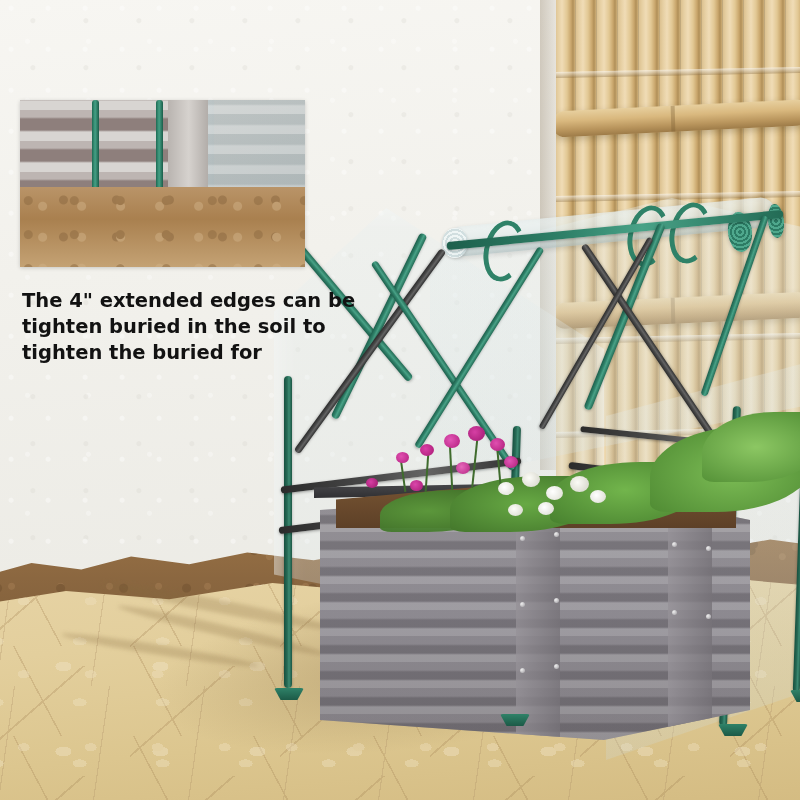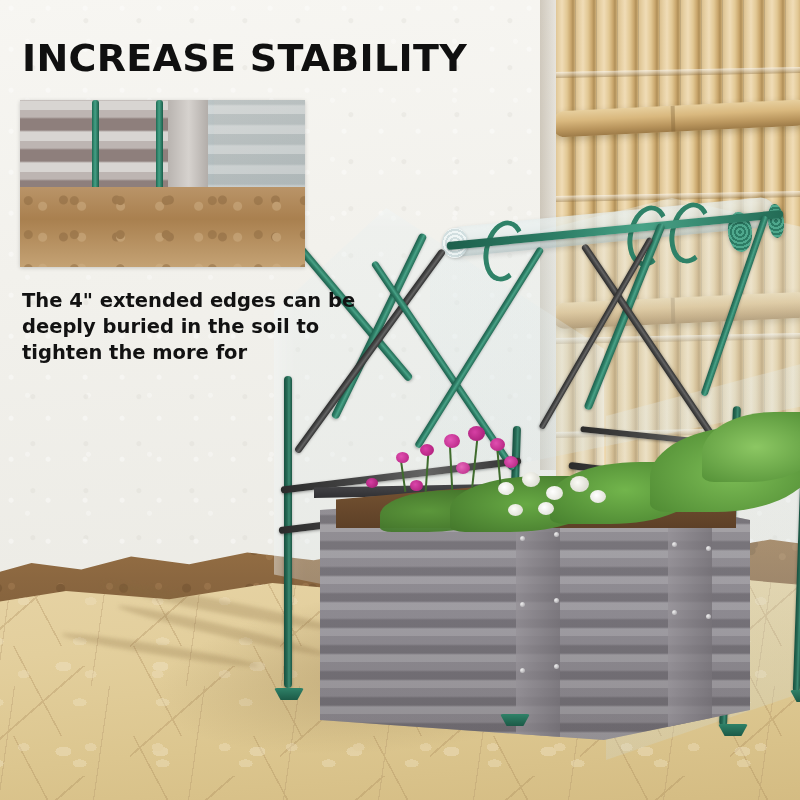--- a/index.html
+++ b/index.html
@@ -293,30 +293,29 @@
     <div class="bloom" style="left:288px;top:312px;width:16px;height:13px;background:radial-gradient(circle at 40% 40%,#ffffff,#d6d6cb)"></div>
     <div class="bloom" style="left:258px;top:314px;width:15px;height:12px;background:radial-gradient(circle at 40% 40%,#fdfdf8,#d4d4c8)"></div>
     <div class="bloom" style="left:340px;top:300px;width:16px;height:13px;background:radial-gradient(circle at 40% 40%,#ffffff,#d8d8cd)"></div>
 
     <div class="corner-foot" style="left:24px;top:498px"></div>
     <div class="corner-foot" style="left:250px;top:524px"></div>
     <div class="corner-foot" style="left:468px;top:534px"></div>
     <div class="corner-foot" style="left:540px;top:500px"></div>
   </div>
 
-  <div class="headline">INCREASE STABILITY</div>
 
   <div class="inset">
     <div class="ipanel"></div>
     <div class="iplate"></div>
     <div class="ifilm"></div>
     <div class="ipost" style="left:72px"></div>
     <div class="ipost" style="left:136px"></div>
     <div class="isoil"></div>
   </div>
 
   <div class="body-text">
     <div>The 4" extended edges can be</div>
-    <div>deeply buried in the soil to</div>
-    <div>tighten the more for</div>
+    <div>tighten buried in the soil to</div>
+    <div>tighten the buried for</div>
   </div>
 
 </div>
 
 </body></html>

